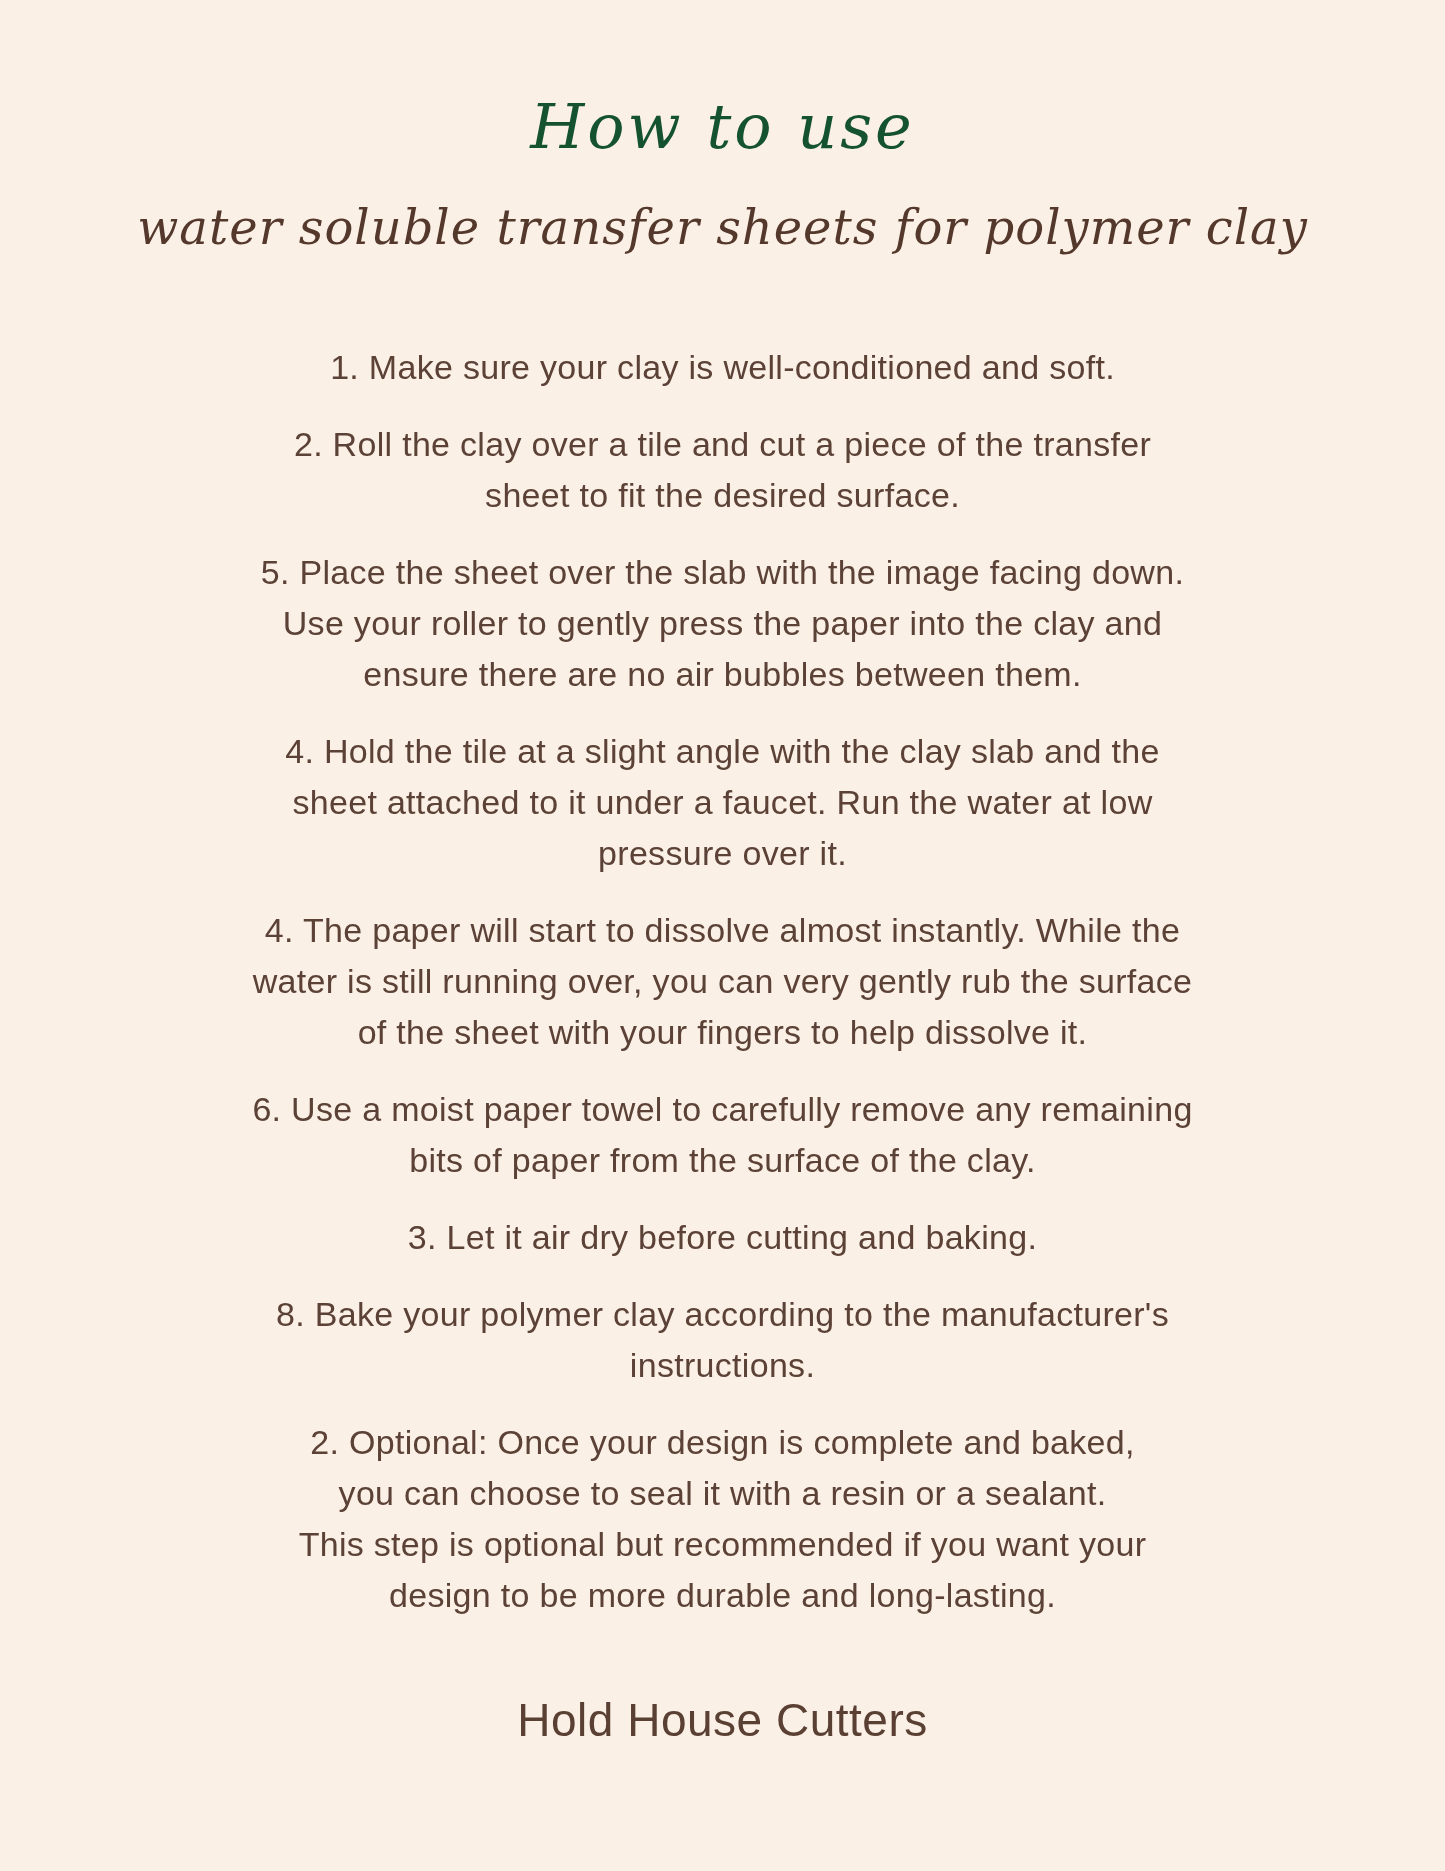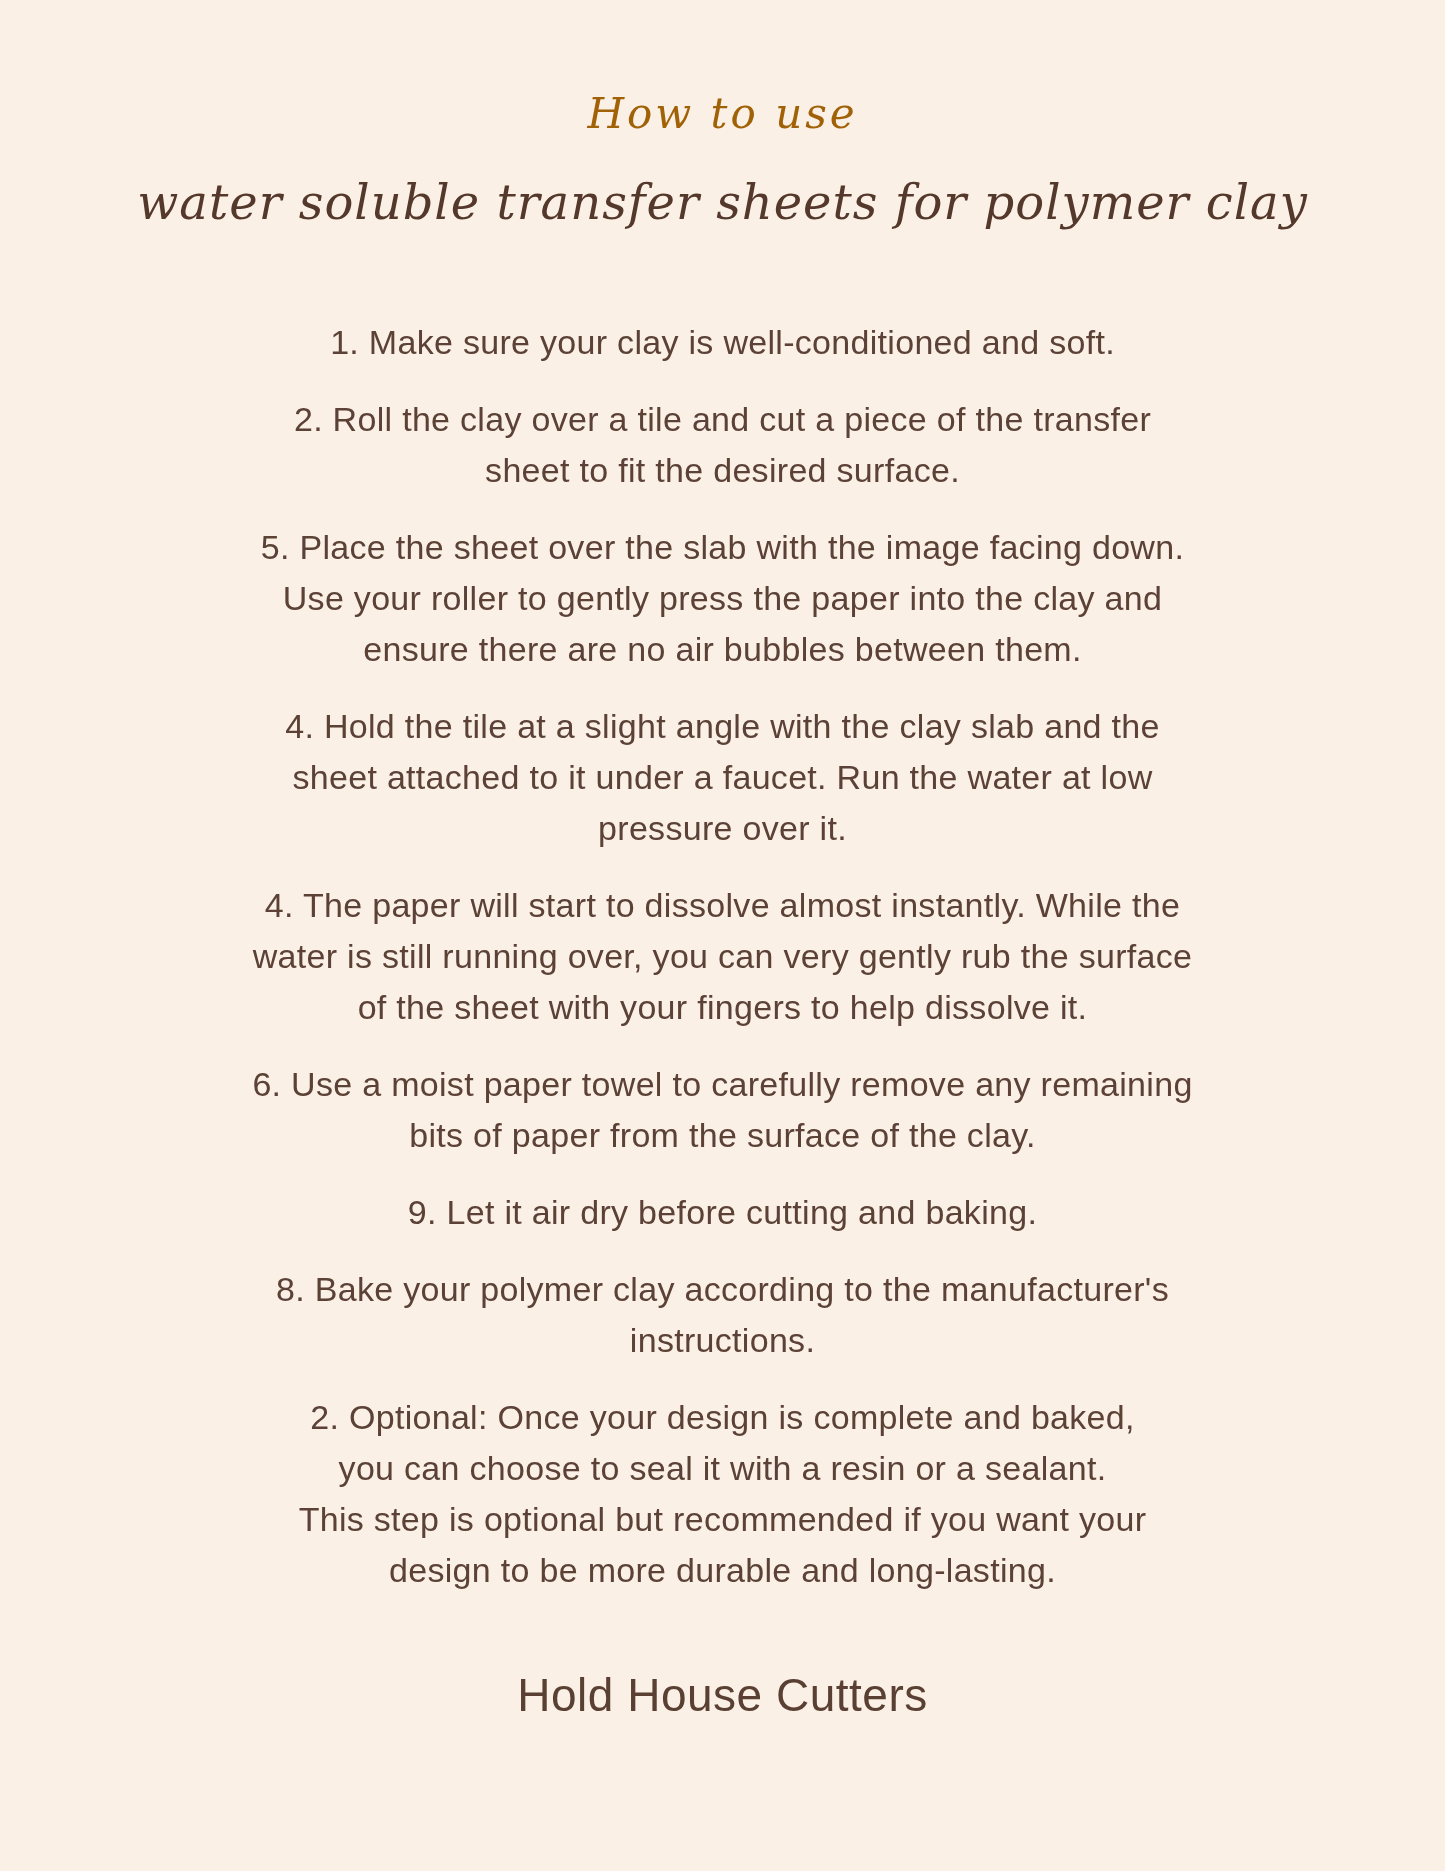--- a/index.html
+++ b/index.html
@@ -16,23 +16,23 @@
     padding-top: 88px;
     overflow: hidden;
     text-align: center;
   }
 
   
   .title-line1 {
     font-family: "DejaVu Serif", cursive, serif;
     font-style: italic;
     font-weight: 400;
-    font-size: 42px;
+    font-size: 62px;
     letter-spacing: 3px;
-    color: #a16207;
+    color: #14532d;
     line-height: 1.25;
   }
 
   .title-line2 {
     font-family: "DejaVu Serif", cursive, serif;
     font-style: italic;
     font-weight: 400;
     font-size: 48px;
     letter-spacing: 1px;
     color: #54382b;
@@ -80,21 +80,21 @@
 Use your roller to gently press the paper into the clay and
 ensure there are no air bubbles between them.</p>
     <p class="step">4. Hold the tile at a slight angle with the clay slab and the
 sheet attached to it under a faucet. Run the water at low
 pressure over it.</p>
     <p class="step">4. The paper will start to dissolve almost instantly. While the
 water is still running over, you can very gently rub the surface
 of the sheet with your fingers to help dissolve it.</p>
     <p class="step">6. Use a moist paper towel to carefully remove any remaining
 bits of paper from the surface of the clay.</p>
-    <p class="step">9. Let it air dry before cutting and baking.</p>
+    <p class="step">3. Let it air dry before cutting and baking.</p>
     <p class="step">8. Bake your polymer clay according to the manufacturer's
 instructions.</p>
     <p class="step">2. Optional: Once your design is complete and baked,
 you can choose to seal it with a resin or a sealant.
 This step is optional but recommended if you want your
 design to be more durable and long-lasting.</p>
   </div>
 
   <div class="footer-brand">Hold House Cutters</div>
 

